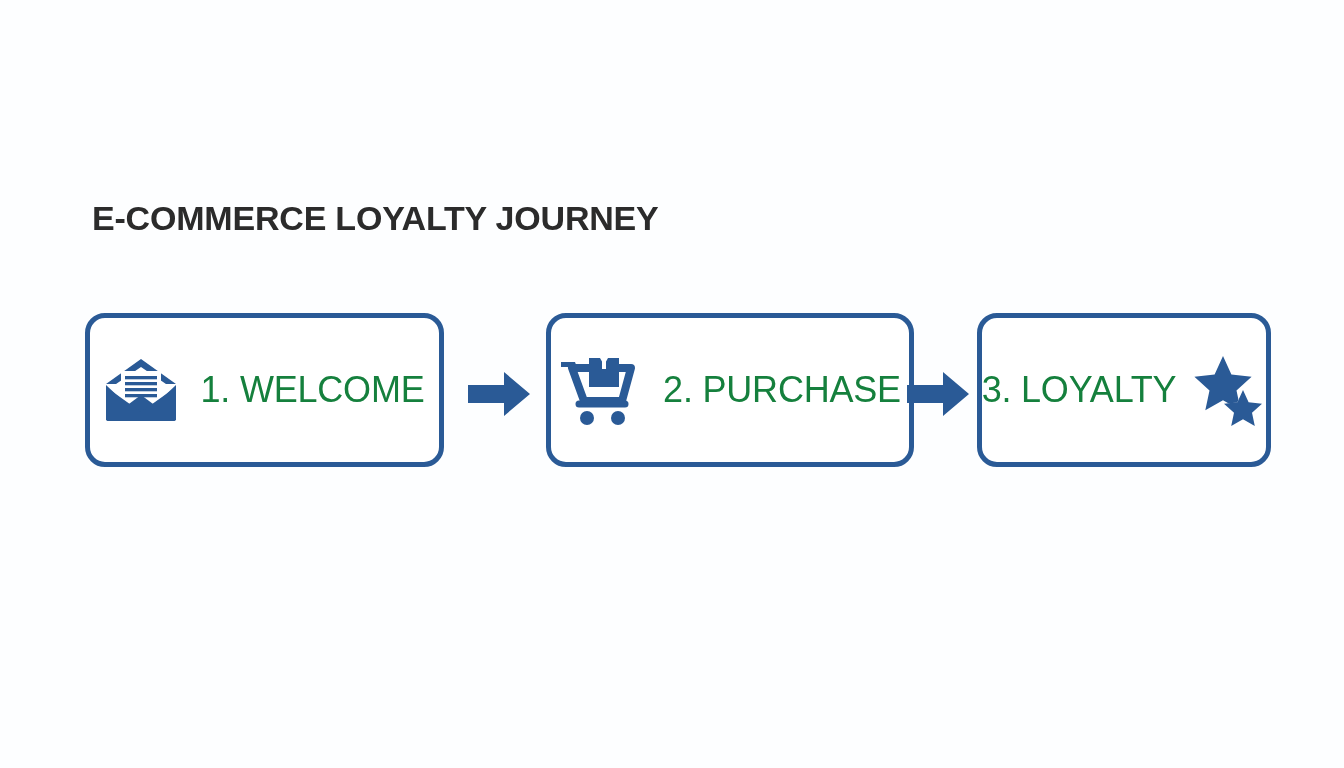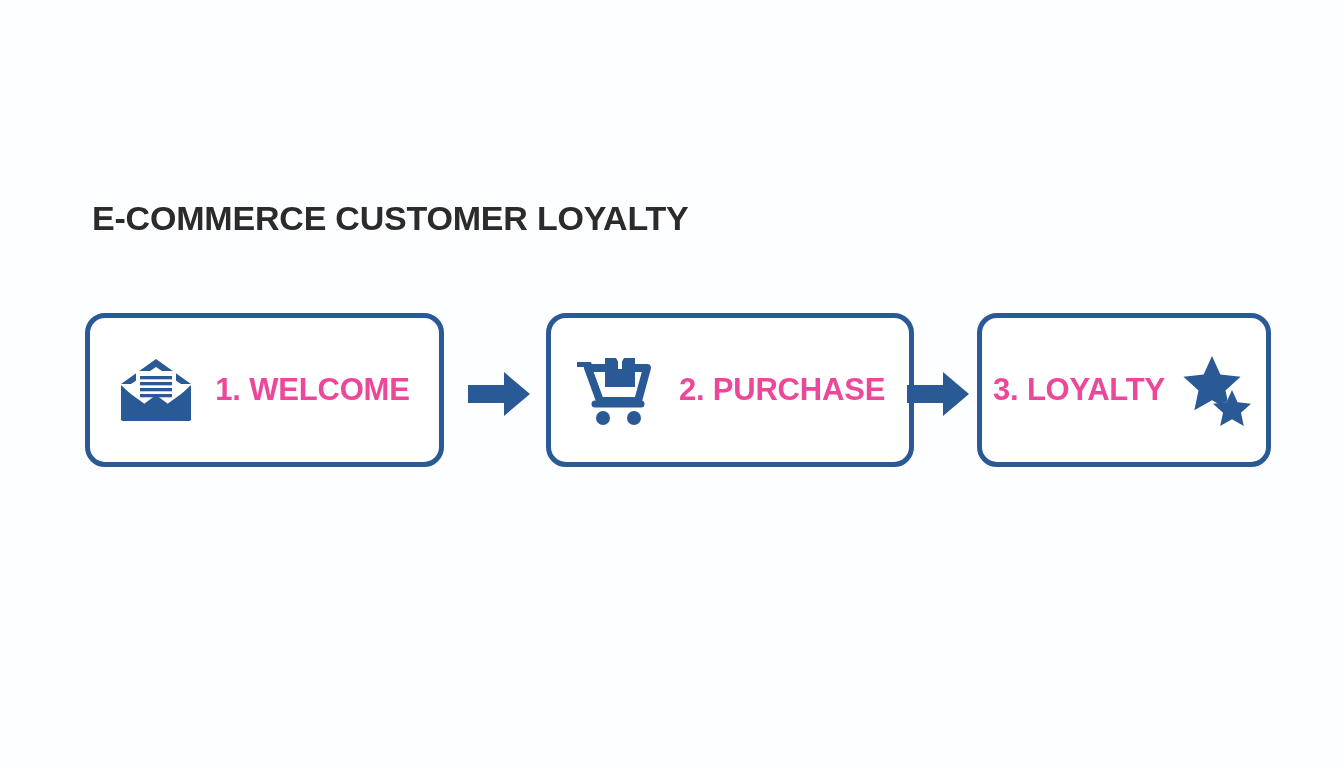--- a/index.html
+++ b/index.html
@@ -73,23 +73,23 @@
   }
 
   .step-icon {
     flex: 0 0 auto;
     display: block;
     line-height: 0;
   }
 
   .step-label {
     font-family: "Liberation Sans", sans-serif;
-    font-size: 31px;
-    font-weight: bold;
-    color: #ec4899;
+    font-size: 36px;
+    font-weight: normal;
+    color: #15803d;
     letter-spacing: -0.2px;
     white-space: nowrap;
   }
 
   
   #card-1 { left: 85px;  width: 359px; }
   #card-2 { left: 546px; width: 368px; }
   #card-3 { left: 977px; width: 294px; }
 
   
@@ -101,21 +101,21 @@
     line-height: 0;
   }
   #arrow-1 { left: 466px; }
   #arrow-2 { left: 905px; }
 </style>
 </head>
 <body>
 
 <div id="canvas">
 
-  <div id="page-title">E-COMMERCE CUSTOMER LOYALTY</div>
+  <div id="page-title">E-COMMERCE LOYALTY JOURNEY</div>
 
   <div id="flow-row">
 
     <div class="step-card" id="card-1">
       <div class="card-inner">
         <span class="step-icon">
           <svg width="74" height="66" viewBox="0 0 74 66" xmlns="http://www.w3.org/2000/svg">
 
             <path d="M37 2 L72 27 L62 27 L37 10 L12 27 L2 27 Z" fill="#2a5a96"></path>
 

